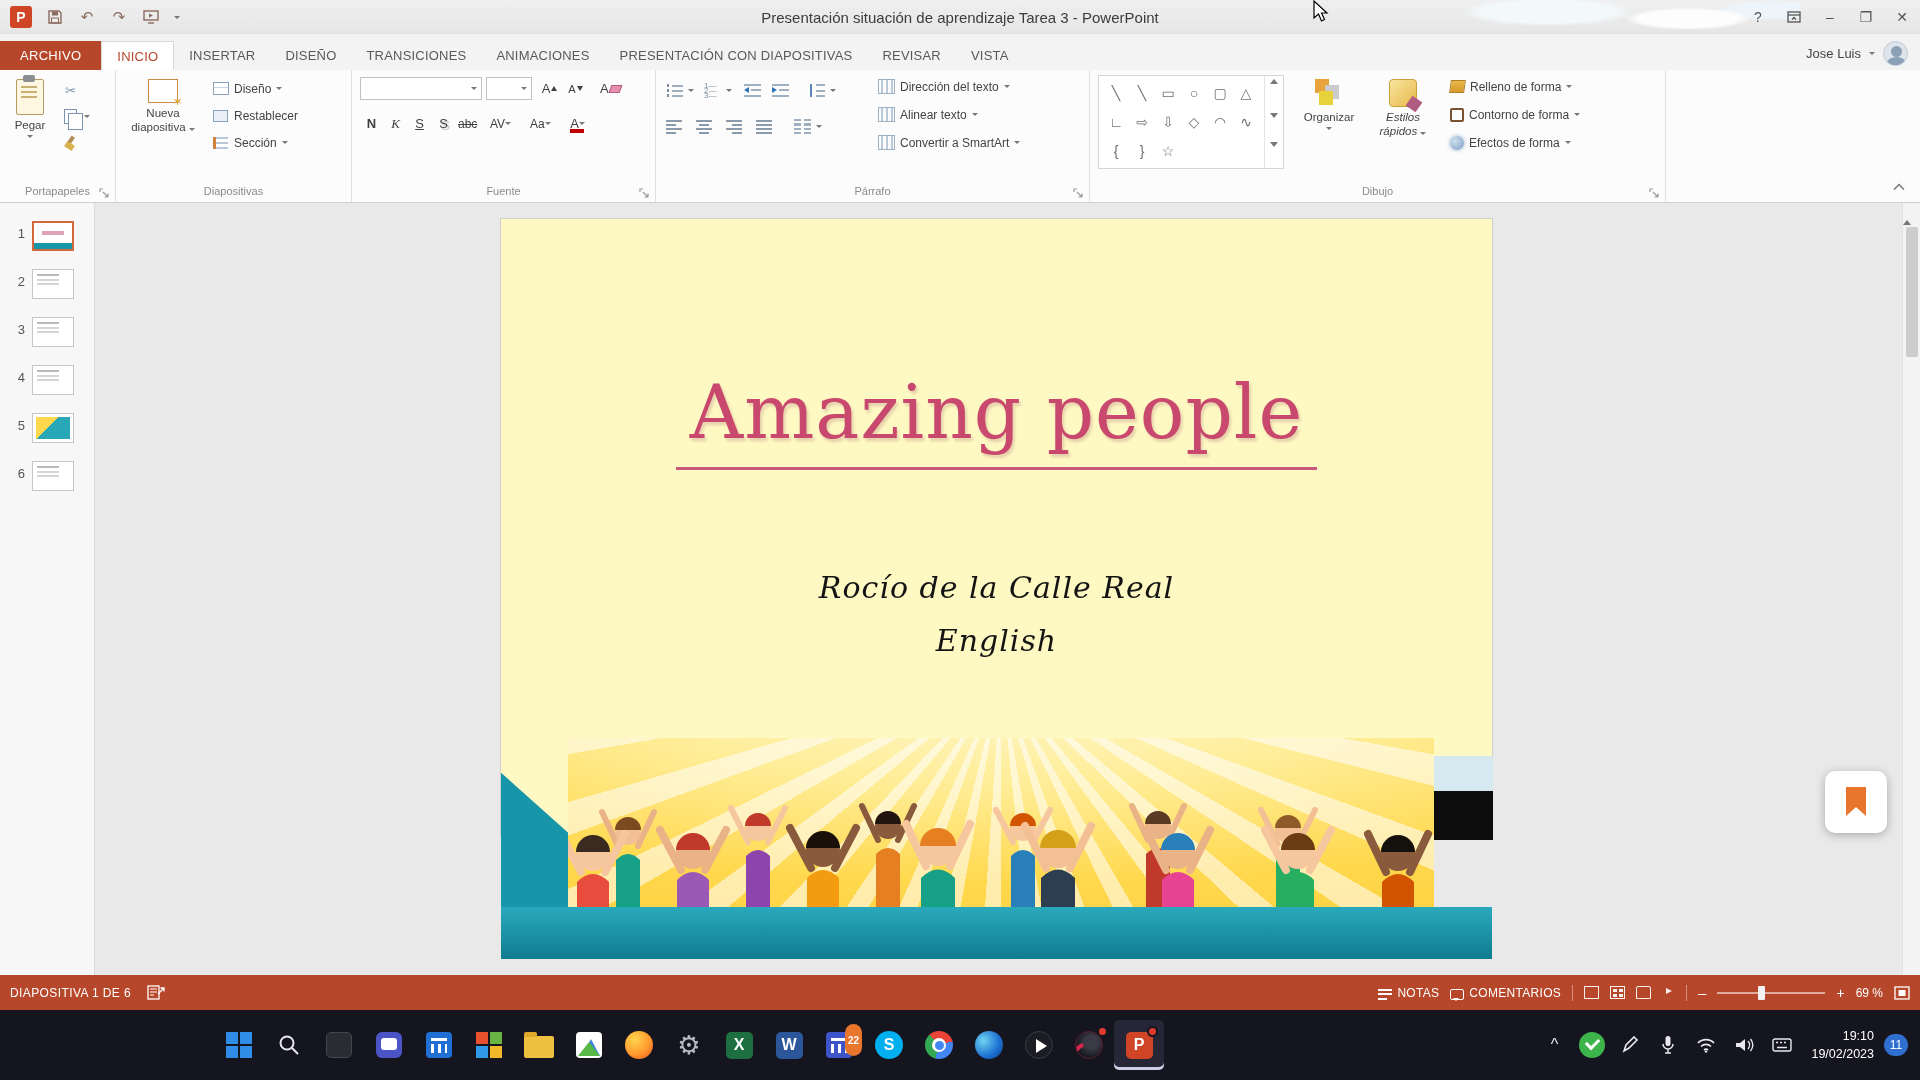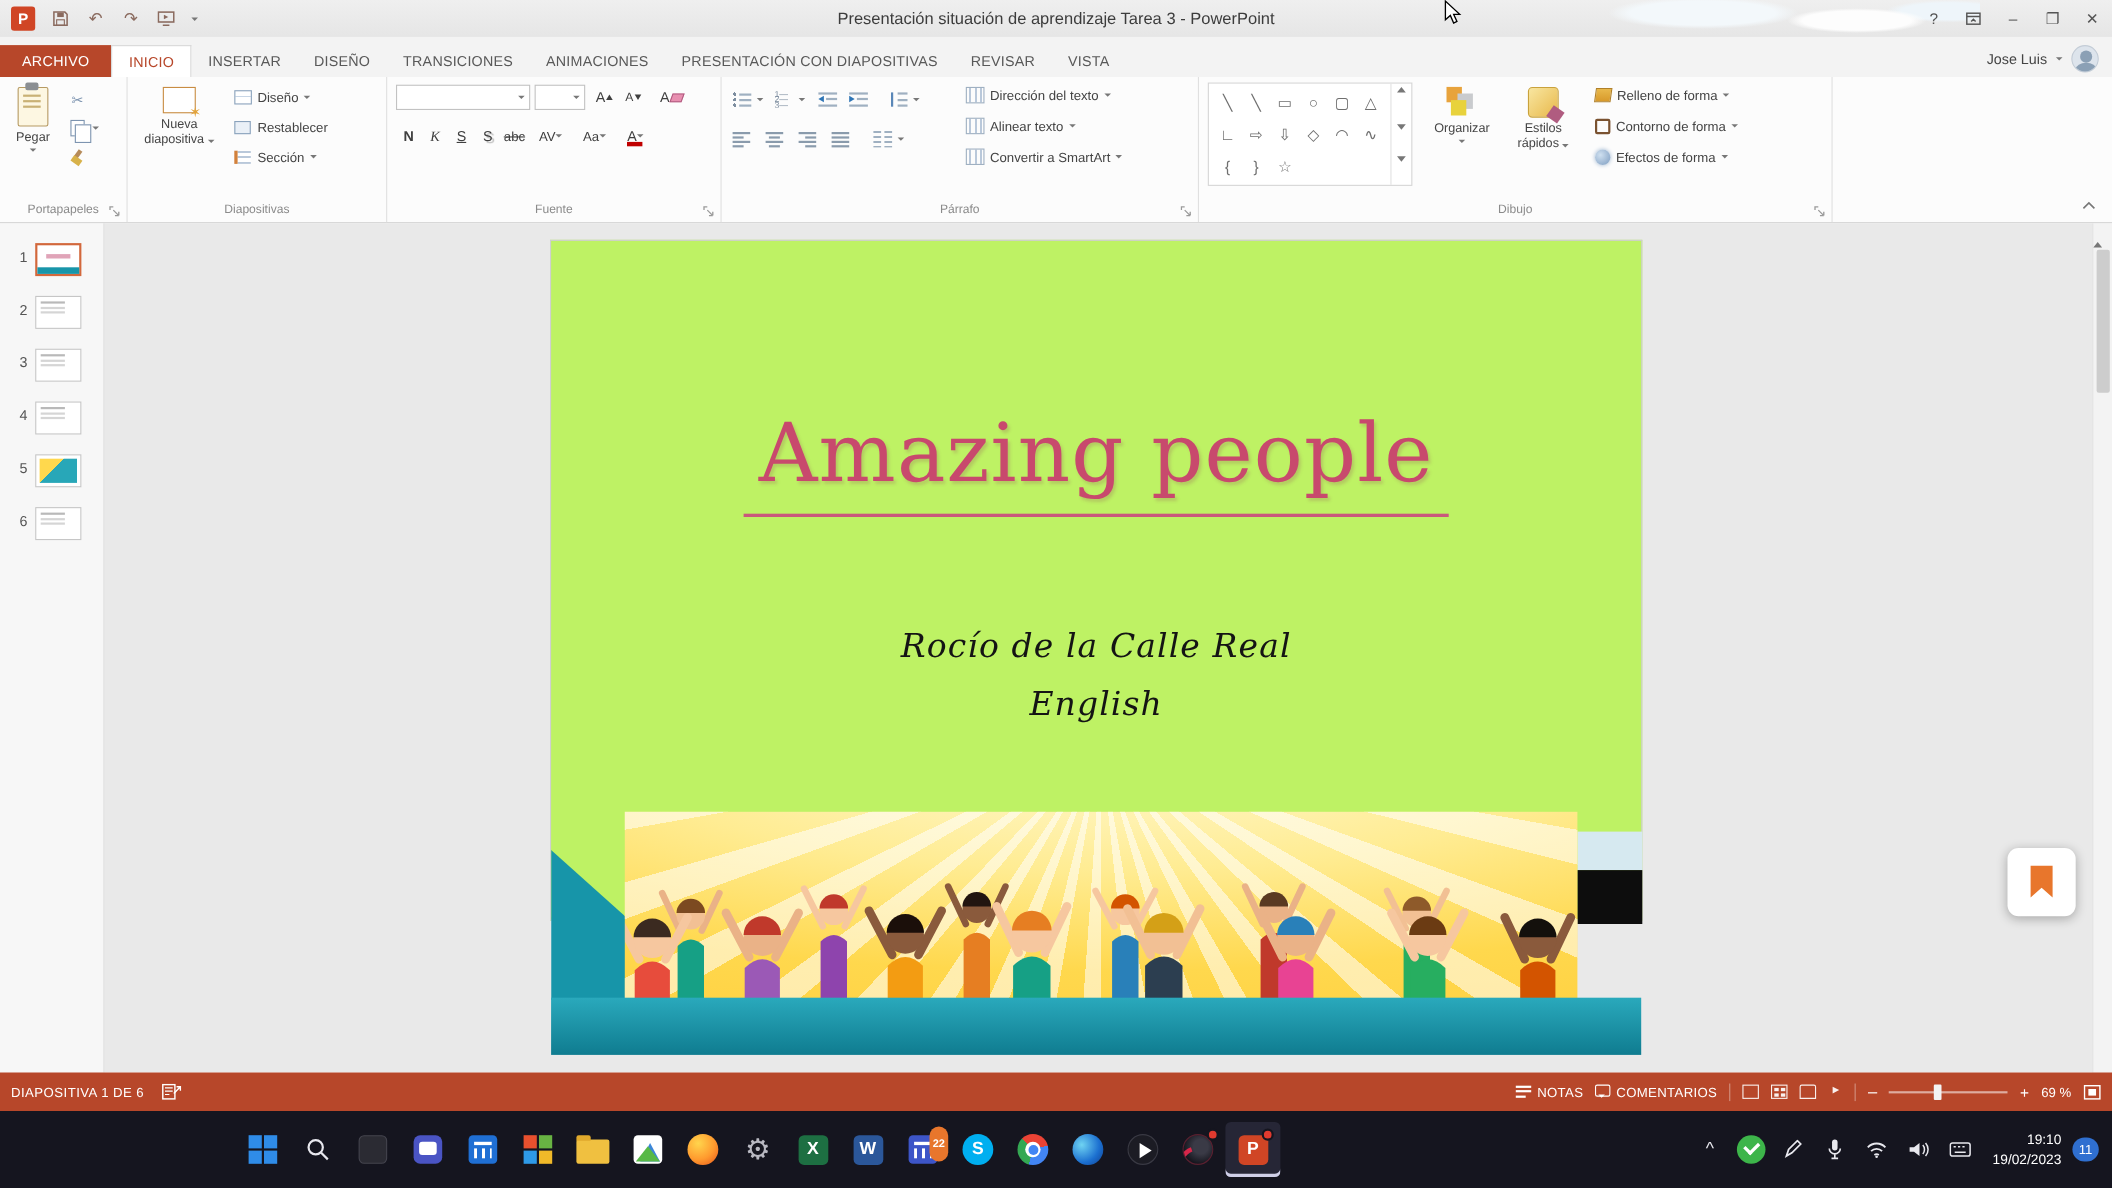--- a/index.html
+++ b/index.html
@@ -144,21 +144,21 @@
   .thumb-row { display:flex; gap:7px; margin:0 0 18px 14px; align-items:flex-start; }
   .thumb-num { width:11px; text-align:right; font-size:13px; color:#555; margin-top:5px; }
   .thumb-box { width:42px; height:30px; background:#fff; border:1px solid #c6c6c6; position:relative; }
   .thumb-row.selected .thumb-box { border:2px solid #d2683c; }
   .t1 { background:linear-gradient(#fff 55%, #fff 55%) , #fff; }
   .t1::after { content:""; position:absolute; left:8px; top:8px; right:8px; height:4px; background:#e0a4b8; }
   .t1::before { content:""; position:absolute; left:0; right:0; bottom:0; height:6px; background:#1795a9; }
   .tg::after { content:""; position:absolute; left:4px; top:4px; right:14px; height:2px; background:#b9b9b9; box-shadow:0 5px 0 #d5d5d5, 0 9px 0 #d5d5d5; }
   .t5::after { content:""; position:absolute; inset:3px; background:linear-gradient(135deg,#ffd84d 0 40%, #28a7b8 40% 100%); }
 
-  .slide { position:absolute; left:500px; top:15px; width:993px; height:619px; background:#bef264; border:1px solid #cfcfcf;text-decoration:underline; }
+  .slide { position:absolute; left:500px; top:15px; width:993px; height:619px; background:#fef9c3; border:1px solid #cfcfcf;text-decoration:underline; }
   .slide-title { position:absolute; top:150px; left:0; right:0; text-align:center;
     font-family:"DejaVu Serif", serif; font-size:74px; color:#c8496d; letter-spacing:1px;
     text-shadow:2px 3px 3px rgba(140,60,85,.22); }
   .slide-title span { display:inline-block; border-bottom:3px solid #c9587c; padding:0 14px 12px; }
   .slide-sub { position:absolute; top:342px; left:0; right:0; text-align:center;
     font-family:"DejaVu Serif", serif; font-style:italic; font-size:30px; color:#141414; }
   .slide-sub div { line-height:53px; letter-spacing:1px; }
 
   .crowd { position:absolute; left:67px; top:519px; width:866px; height:170px; overflow:hidden;
     background:
@@ -177,21 +177,21 @@
   .vthumb { position:absolute; left:3px; top:24px; width:12px; height:130px; background:#cdcdcd; border-radius:2px; }
 
   .bookmark-card { position:absolute; right:33px; top:568px; width:62px; height:62px; background:#fff; border-radius:10px;
     box-shadow:0 2px 10px rgba(0,0,0,.28); display:flex; align-items:center; justify-content:center; }
 
   
   .statusbar { position:absolute; left:0; top:975px; width:100%; height:35px; background:#b7472a; color:#fff;
     display:flex; align-items:center; font-size:12px; }
   .sb-left { display:flex; align-items:center; gap:16px; padding-left:10px; letter-spacing:.4px; }
   .sb-right { margin-left:auto; display:flex; align-items:center; gap:11px; padding-right:10px; }
-  .sb-item { display:flex; align-items:flex-start; gap:5px; letter-spacing:.3px; }
+  .sb-item { display:flex; align-items:flex-end; gap:5px; letter-spacing:.3px; }
   .sb-div { width:1px; height:16px; background:rgba(255,255,255,.4); }
   .vicon { width:15px; height:13px; border:1.4px solid #fff; opacity:.92; }
   .vicon.grid { background:linear-gradient(#fff 0 0) 2px 2px/4px 3px no-repeat, linear-gradient(#fff 0 0) 8px 2px/4px 3px no-repeat,
       linear-gradient(#fff 0 0) 2px 7px/4px 3px no-repeat, linear-gradient(#fff 0 0) 8px 7px/4px 3px no-repeat; }
   .vicon.play::after { content:""; display:block; margin:2px auto 0; width:0; height:0;
       border-top:3.5px solid transparent; border-bottom:3.5px solid transparent; border-left:6px solid #fff; }
   .zoom-track { width:108px; height:2px; background:rgba(255,255,255,.55); position:relative; }
   .zoom-handle { position:absolute; left:38%; top:-6px; width:7px; height:14px; background:#f3f3f3; border-radius:1px; }
   .sb-note-icon { width:14px; height:12px; background:linear-gradient(#fff 0 0) 0 1px/14px 2px no-repeat,
       linear-gradient(#fff 0 0) 0 5.5px/14px 2px no-repeat, linear-gradient(#fff 0 0) 0 10px/9px 2px no-repeat; }
@@ -499,21 +499,21 @@
 
       <div class="bigbtn" style="left:206px;width:66px;">
         <div class="arrange-icon">
           <i style="left:0;top:0;background:#e8a33c;"></i>
           <i style="left:10px;top:6px;background:#c9cbce;"></i>
           <i style="left:4px;top:12px;background:#e8d23c;"></i>
         </div>
         <span>Organizar</span>
         <span class="car sm"></span>
       </div>
-      <div class="bigbtn" style="left:278px;width:70px;">
+      <div class="bigbtn" style="left:278px;width:70px;font-style:italic;">
         <div class="qstyle-icon"></div>
         <span><span>Estilos</span><br><span>rápidos</span> <span class="car sm"></span></span>
       </div>
 
       <div class="mini" style="left:360px;top:4px;">
         <span class="fill-icon"></span>
         <span>Relleno de forma</span>
         <span class="car sm"></span>
         </div>
       <div class="mini" style="left:360px;top:32px;">

